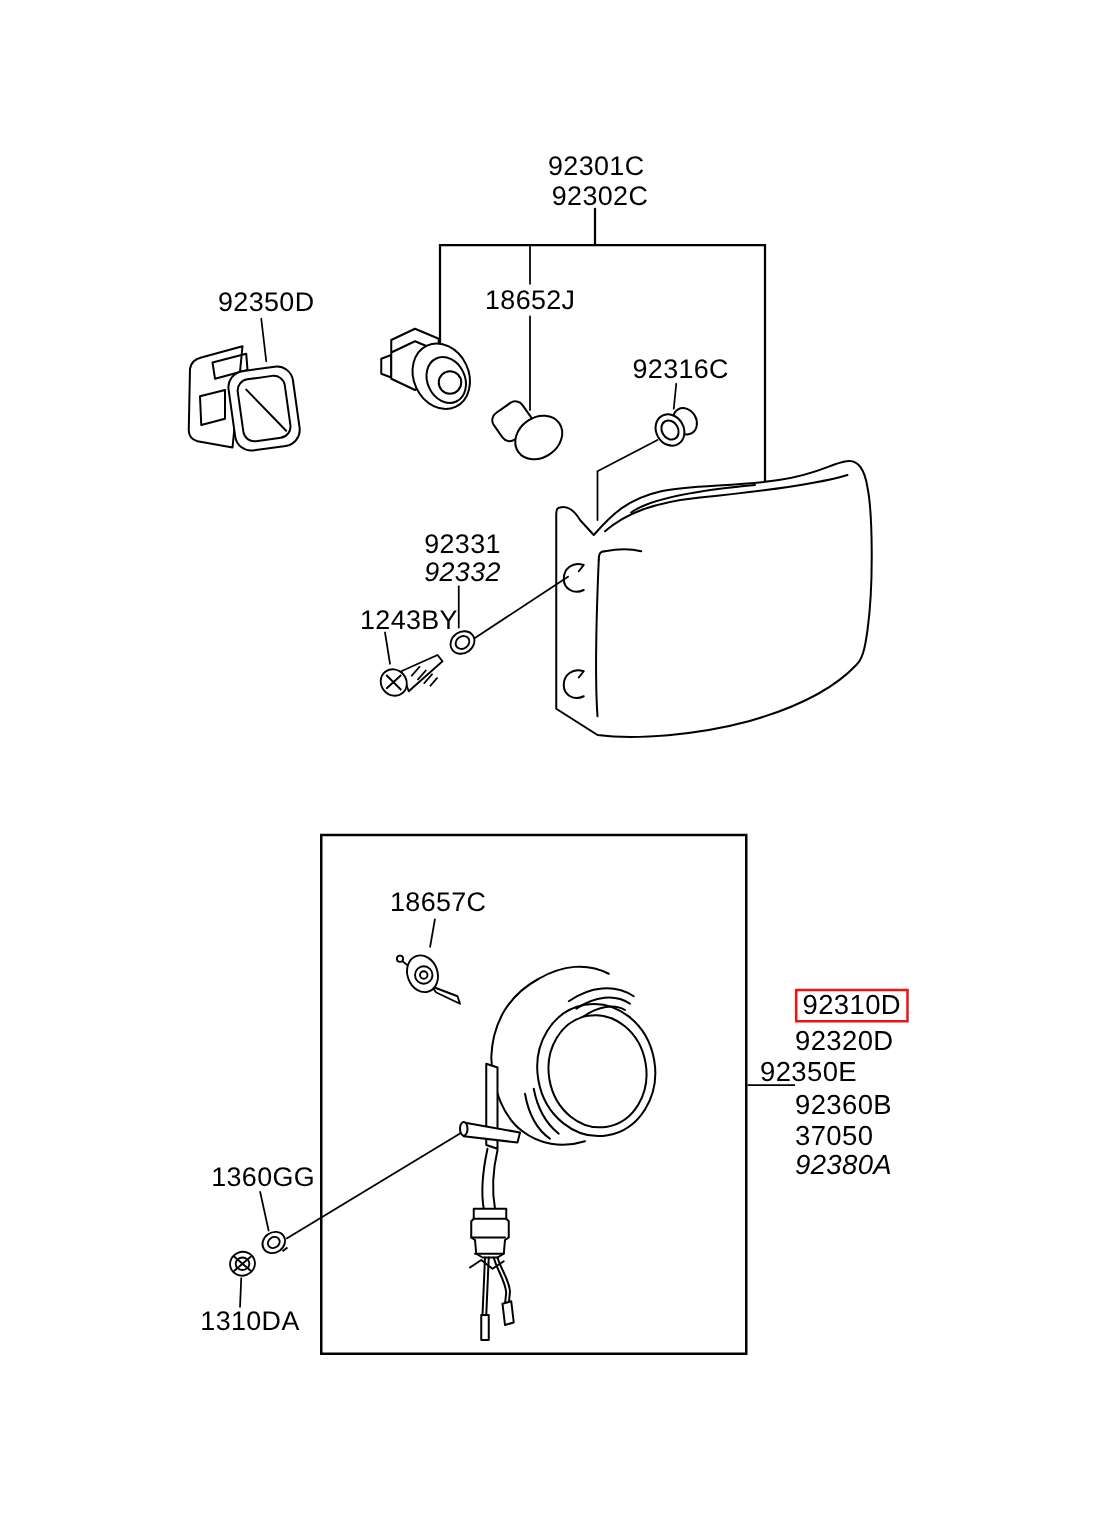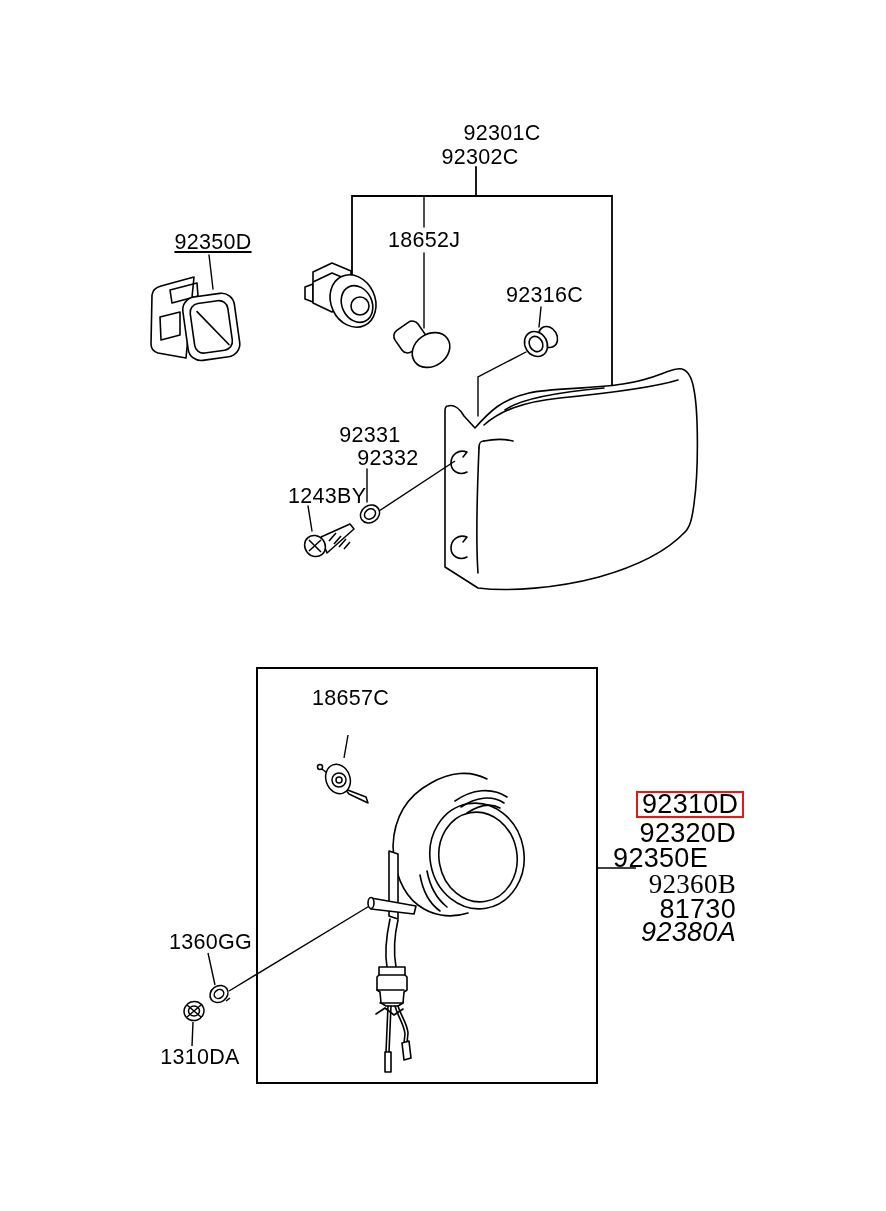--- a/index.html
+++ b/index.html
@@ -9,22 +9,22 @@
     font-family:"Liberation Sans", sans-serif; color:var(--ink);
     overflow:hidden;
   }
   .canvas svg { position:absolute; left:0; top:0; }
   .plabel {
     position:absolute; font-size:21.5px; line-height:20px;
     white-space:nowrap; text-align:center; color:var(--ink);
     letter-spacing:0.3px;
   }
   .plist-row {
-    position:absolute; width:100px; text-align:right;
-    font-size:27px; line-height:22px; letter-spacing:0.3px;
+    position:absolute; width:100px; text-align:left;
+    font-size:22px; line-height:22px; letter-spacing:0.3px;
   }
   .hlbox {
     display:inline-block; border:2px solid var(--hl);
     padding:1px 4px 2px 4px; line-height:20px;
   }
 </style>
 </head>
 <body>
 
 <div class="canvas">
@@ -162,36 +162,36 @@
       <path d="M226,1001 L230,998" fill="none"></path>
     </g>
 
     <g stroke="#000" stroke-width="1.5">
       <ellipse cx="194" cy="1011" rx="10" ry="9.5" transform="rotate(-20 194 1011)" fill="#fff"></ellipse>
       <ellipse cx="194" cy="1011" rx="5.5" ry="5" fill="none"></ellipse>
       <path d="M187,1005 L201,1017 M187,1017 L201,1005" fill="none"></path>
     </g>
   </svg>
 
-  <div class="plabel" style="left:463px; top:123px; width:78px;">92301C</div>
+  <div class="plabel" style="left:438px; top:123px; width:78px;">92301C</div>
   <div class="plabel" style="left:441px; top:147px; width:78px;">92302C</div>
-  <div class="plabel" style="left:174px; top:232px; width:78px;text-decoration:underline;">92350D</div>
+  <div class="plabel" style="left:174px; top:232px; width:78px;">92350D</div>
   <div class="plabel" style="left:388px; top:230px; width:72px;">18652J</div>
   <div class="plabel" style="left:506px; top:285px; width:74px;">92316C</div>
   <div class="plabel" style="left:339px; top:425px; width:62px;">92331</div>
-  <div class="plabel" style="left:357px; top:448px; width:62px;">92332</div>
+  <div class="plabel" style="left:339px; top:448px; width:62px;font-style:italic;">92332</div>
   <div class="plabel" style="left:288px; top:486px; width:78px;">1243BY</div>
-  <div class="plabel" style="left:312px; top:688px; width:77px;">18657C</div>
+  <div class="plabel" style="left:312px; top:712px; width:77px;">18657C</div>
   <div class="plabel" style="left:167px; top:932px; width:87px;">1360GG</div>
   <div class="plabel" style="left:159px; top:1047px; width:82px;">1310DA</div>
 
   <div>
     <div class="plist-row" style="left:636px; top:791px;">
       <span class="hlbox">92310D</span>
     </div>
     <div class="plist-row" style="left:636px; top:822px;">92320D</div>
     <div class="plist-row" style="left:608px; top:847px;">92350E</div>
-    <div class="plist-row" style="left:636px; top:873px;font-family:Liberation Serif, serif;">92360B</div>
-    <div class="plist-row" style="left:636px; top:898px;">81730</div>
+    <div class="plist-row" style="left:636px; top:873px;">92360B</div>
+    <div class="plist-row" style="left:636px; top:898px;">37050</div>
     <div class="plist-row" style="left:636px; top:921px;font-style:italic;">92380A</div>
   </div>
 
 </div>
 
 </body></html>

